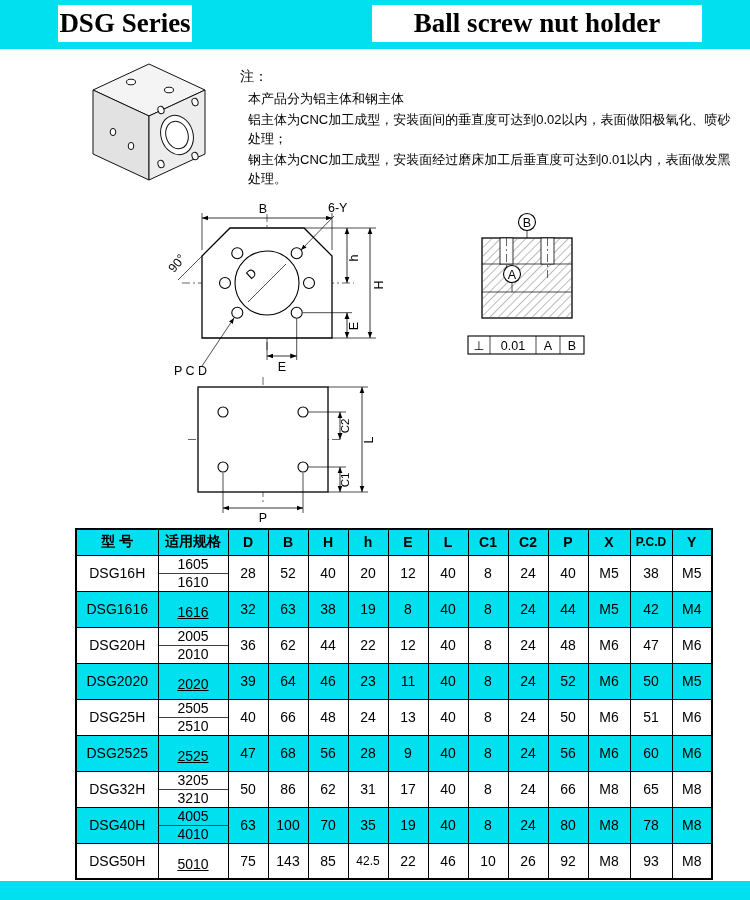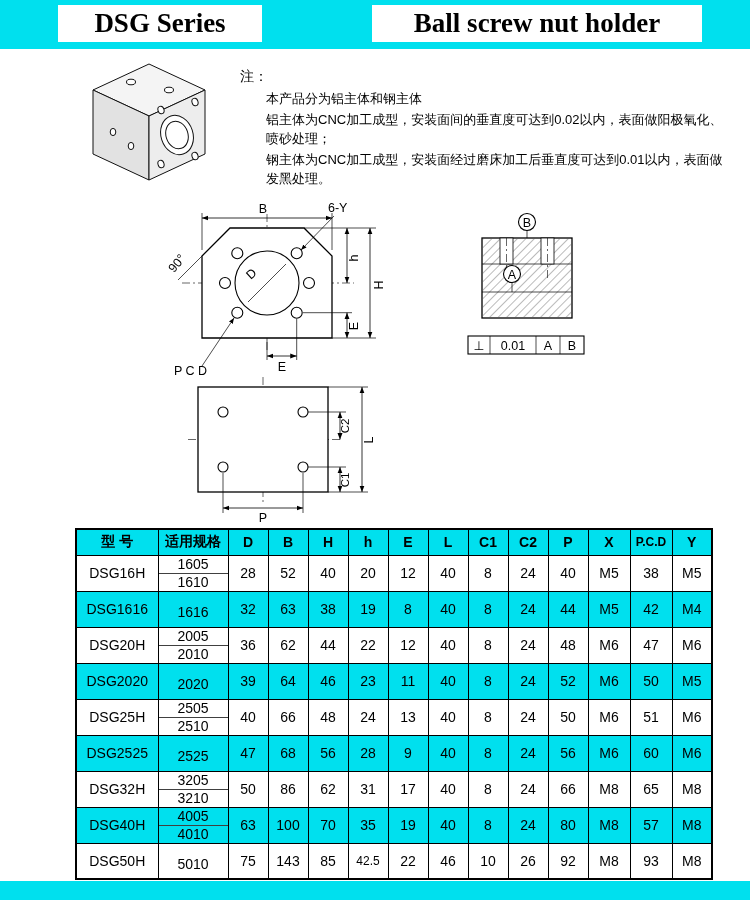--- a/index.html
+++ b/index.html
@@ -6,31 +6,31 @@
   html,body { background:#ffffff; }
   body { font-family:"Liberation Sans", sans-serif; color:#000; }
   .page { position:relative; width:750px; height:900px; background:#fff; overflow:hidden; }
 
   
   .header-band { position:absolute; left:0; top:0; width:750px; height:49px;
                  background:var(--accent-cyan, #00e0ee); }
   .title-box { position:absolute; top:5px; height:37px; background:#fff;
                display:flex; align-items:center; justify-content:center;
                font-family:"Liberation Serif", serif; font-weight:bold; font-size:27px; }
-  .title-box.left  { left:58px;  width:204px; }
+  .title-box.left  { left:58px;  width:134px; }
   .title-box.right { left:372px; width:330px; }
 
   
   .footer-band { position:absolute; left:0; top:881px; width:750px; height:19px;
                  background:var(--accent-cyan, #00e0ee); }
 
   
   .notes { position:absolute; left:240px; top:66px; width:492px; font-size:13px; line-height:1.5; }
   .note-marker { font-size:14px; margin-bottom:2px; }
-  .note-line { margin:0 0 1px 26px; }
+  .note-line { margin:0 0 1px 8px; }
 
   
   svg { position:absolute; overflow:visible; }
   svg text { font-family:"Liberation Sans", sans-serif; font-size:12.5px; fill:#000; }
   svg text.mid { text-anchor:middle; }
   .part { fill:#fff; stroke:#000; stroke-width:1.3; }
   .ln   { fill:none; stroke:#000; stroke-width:1.1; }
   .fillw{ fill:#fff; stroke:#000; stroke-width:1.1; }
   .thin { fill:none; stroke:#000; stroke-width:0.7; }
   .dim  { fill:none; stroke:#000; stroke-width:0.8; }
@@ -51,21 +51,21 @@
   .spec-table th, .spec-table td { border:1px solid #000; text-align:center;
                 vertical-align:middle; padding:0; overflow:hidden; }
   .spec-table { border:2px solid #000; }
   .spec-table th { height:26px; background:var(--accent-cyan, #00e0ee);
                 font-weight:bold; font-size:14px; }
   .spec-table th.tiny { font-size:12px; letter-spacing:0; }
   .spec-table td { height:36px; background:#fff; }
   .spec-table tr.hl td { background:var(--accent-cyan, #00e0ee); }
   .spec-table td.tight { font-size:12px;margin-top:23px; }
   .spec .spec-line { height:17px; line-height:17px; }
-  .spec .spec-line.single { height:28px; line-height:35px; }
+  .spec .spec-line.single { height:28px; line-height:35px;text-decoration:underline; }
   .spec .spec-divider { border-top:1px solid #404040; }
 </style>
 </head>
 <body>
 
 <div class="page">
 
   <div class="header-band">
     <div class="title-box left">
       <span>DSG Series</span>
@@ -428,21 +428,21 @@
           <td>63</td>
           <td>100</td>
           <td>70</td>
           <td>35</td>
           <td>19</td>
           <td>40</td>
           <td>8</td>
           <td>24</td>
           <td>80</td>
           <td>M8</td>
-          <td>57</td>
+          <td>78</td>
           <td>M8</td>
         </tr>
         <tr>
           <td class="model">DSG50H</td>
           <td class="spec">
             <div class="spec-line single">5010</div>
           </td>
           <td>75</td>
           <td>143</td>
           <td>85</td>

